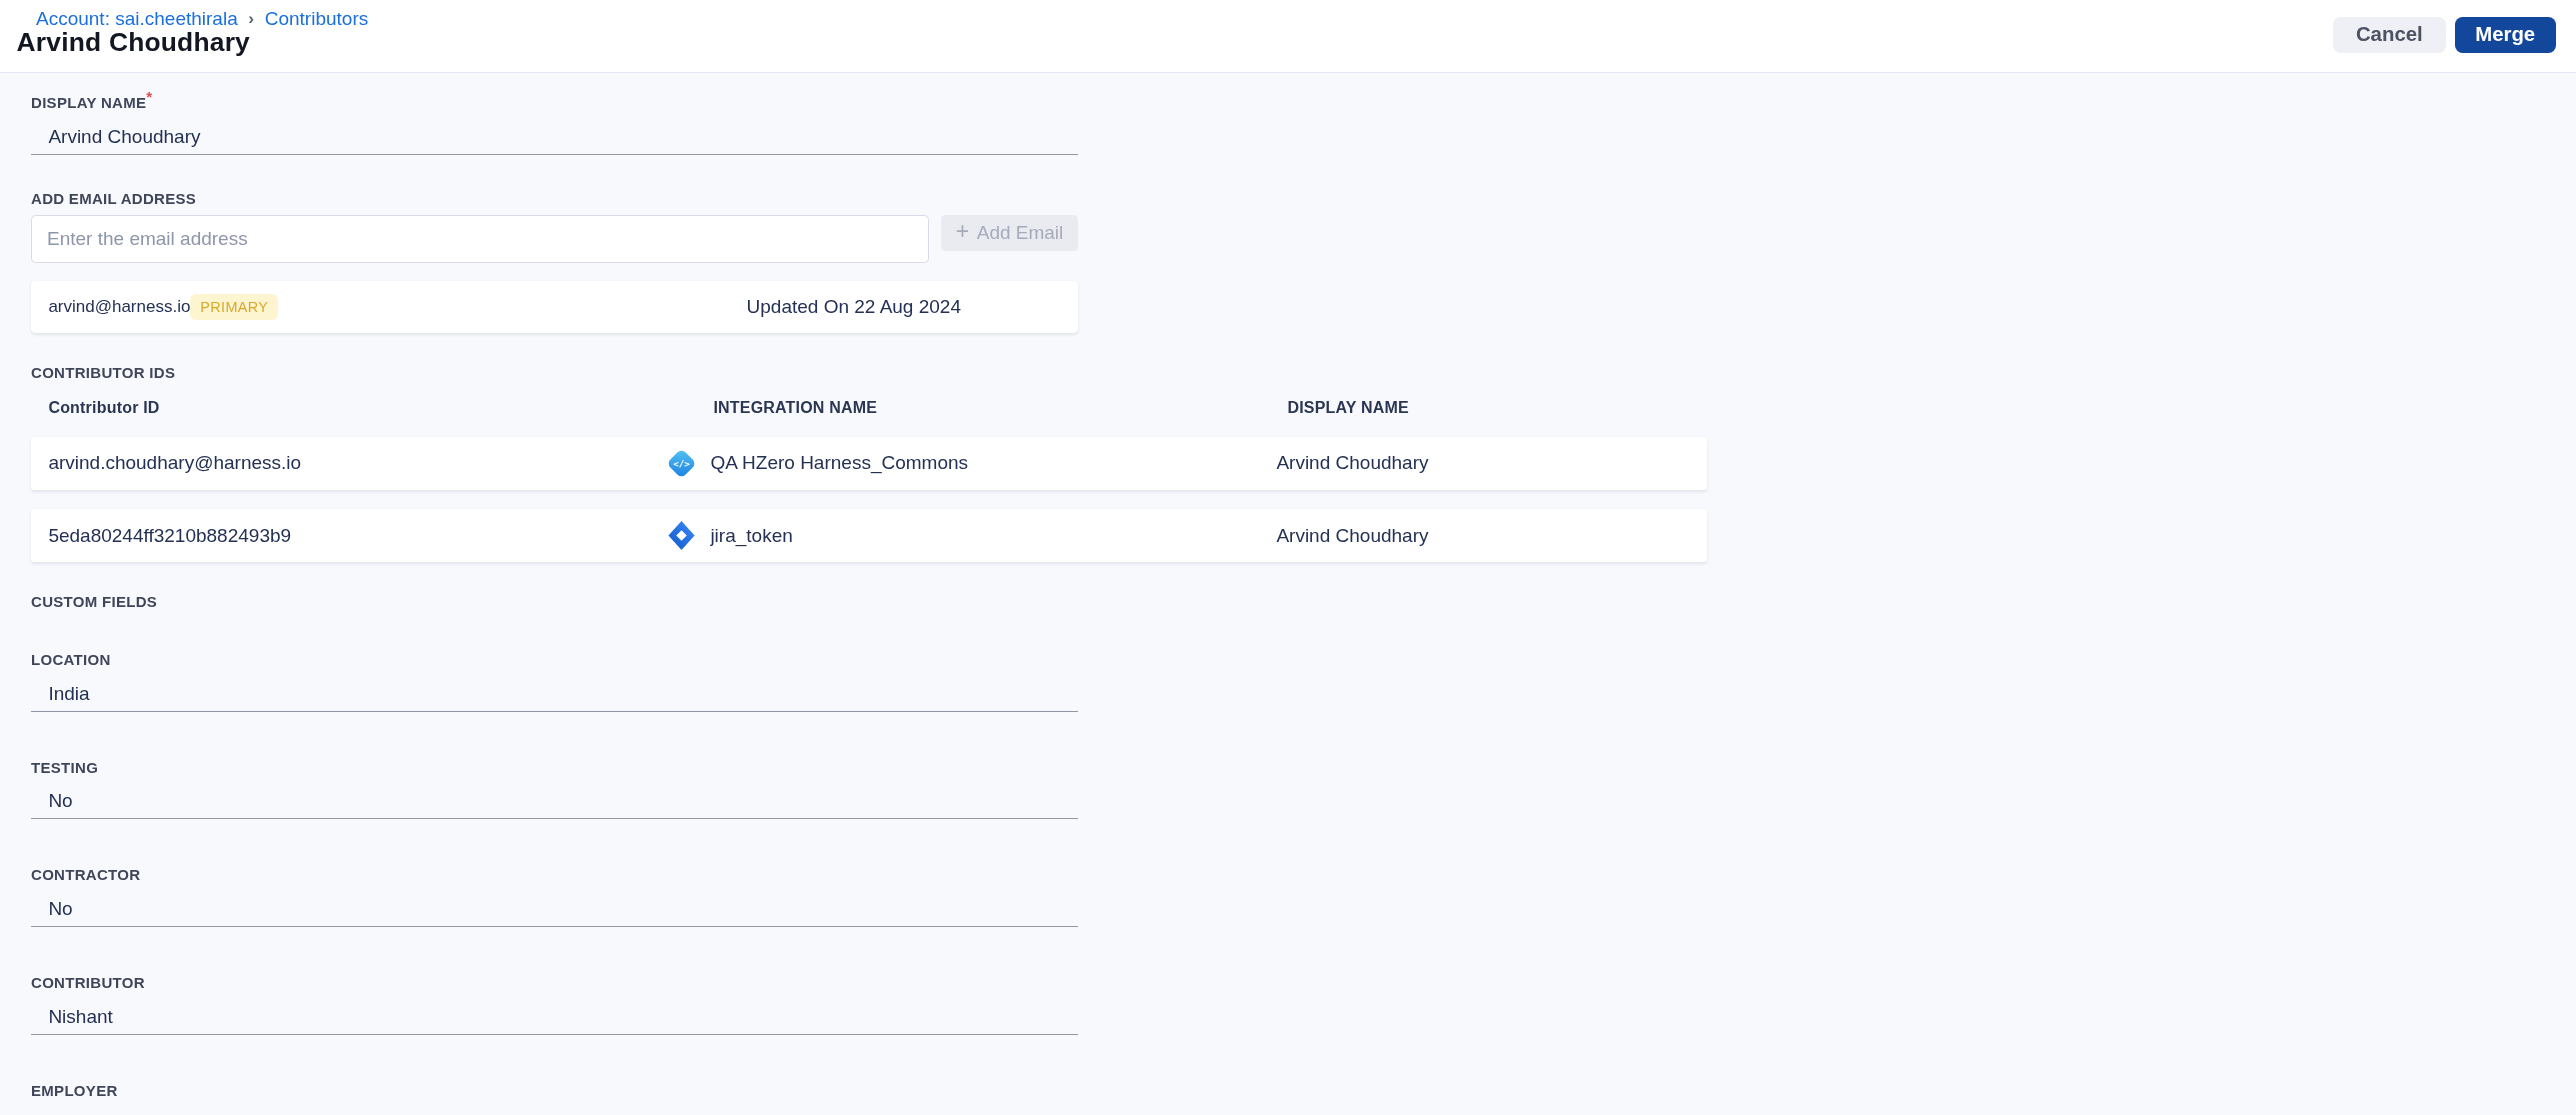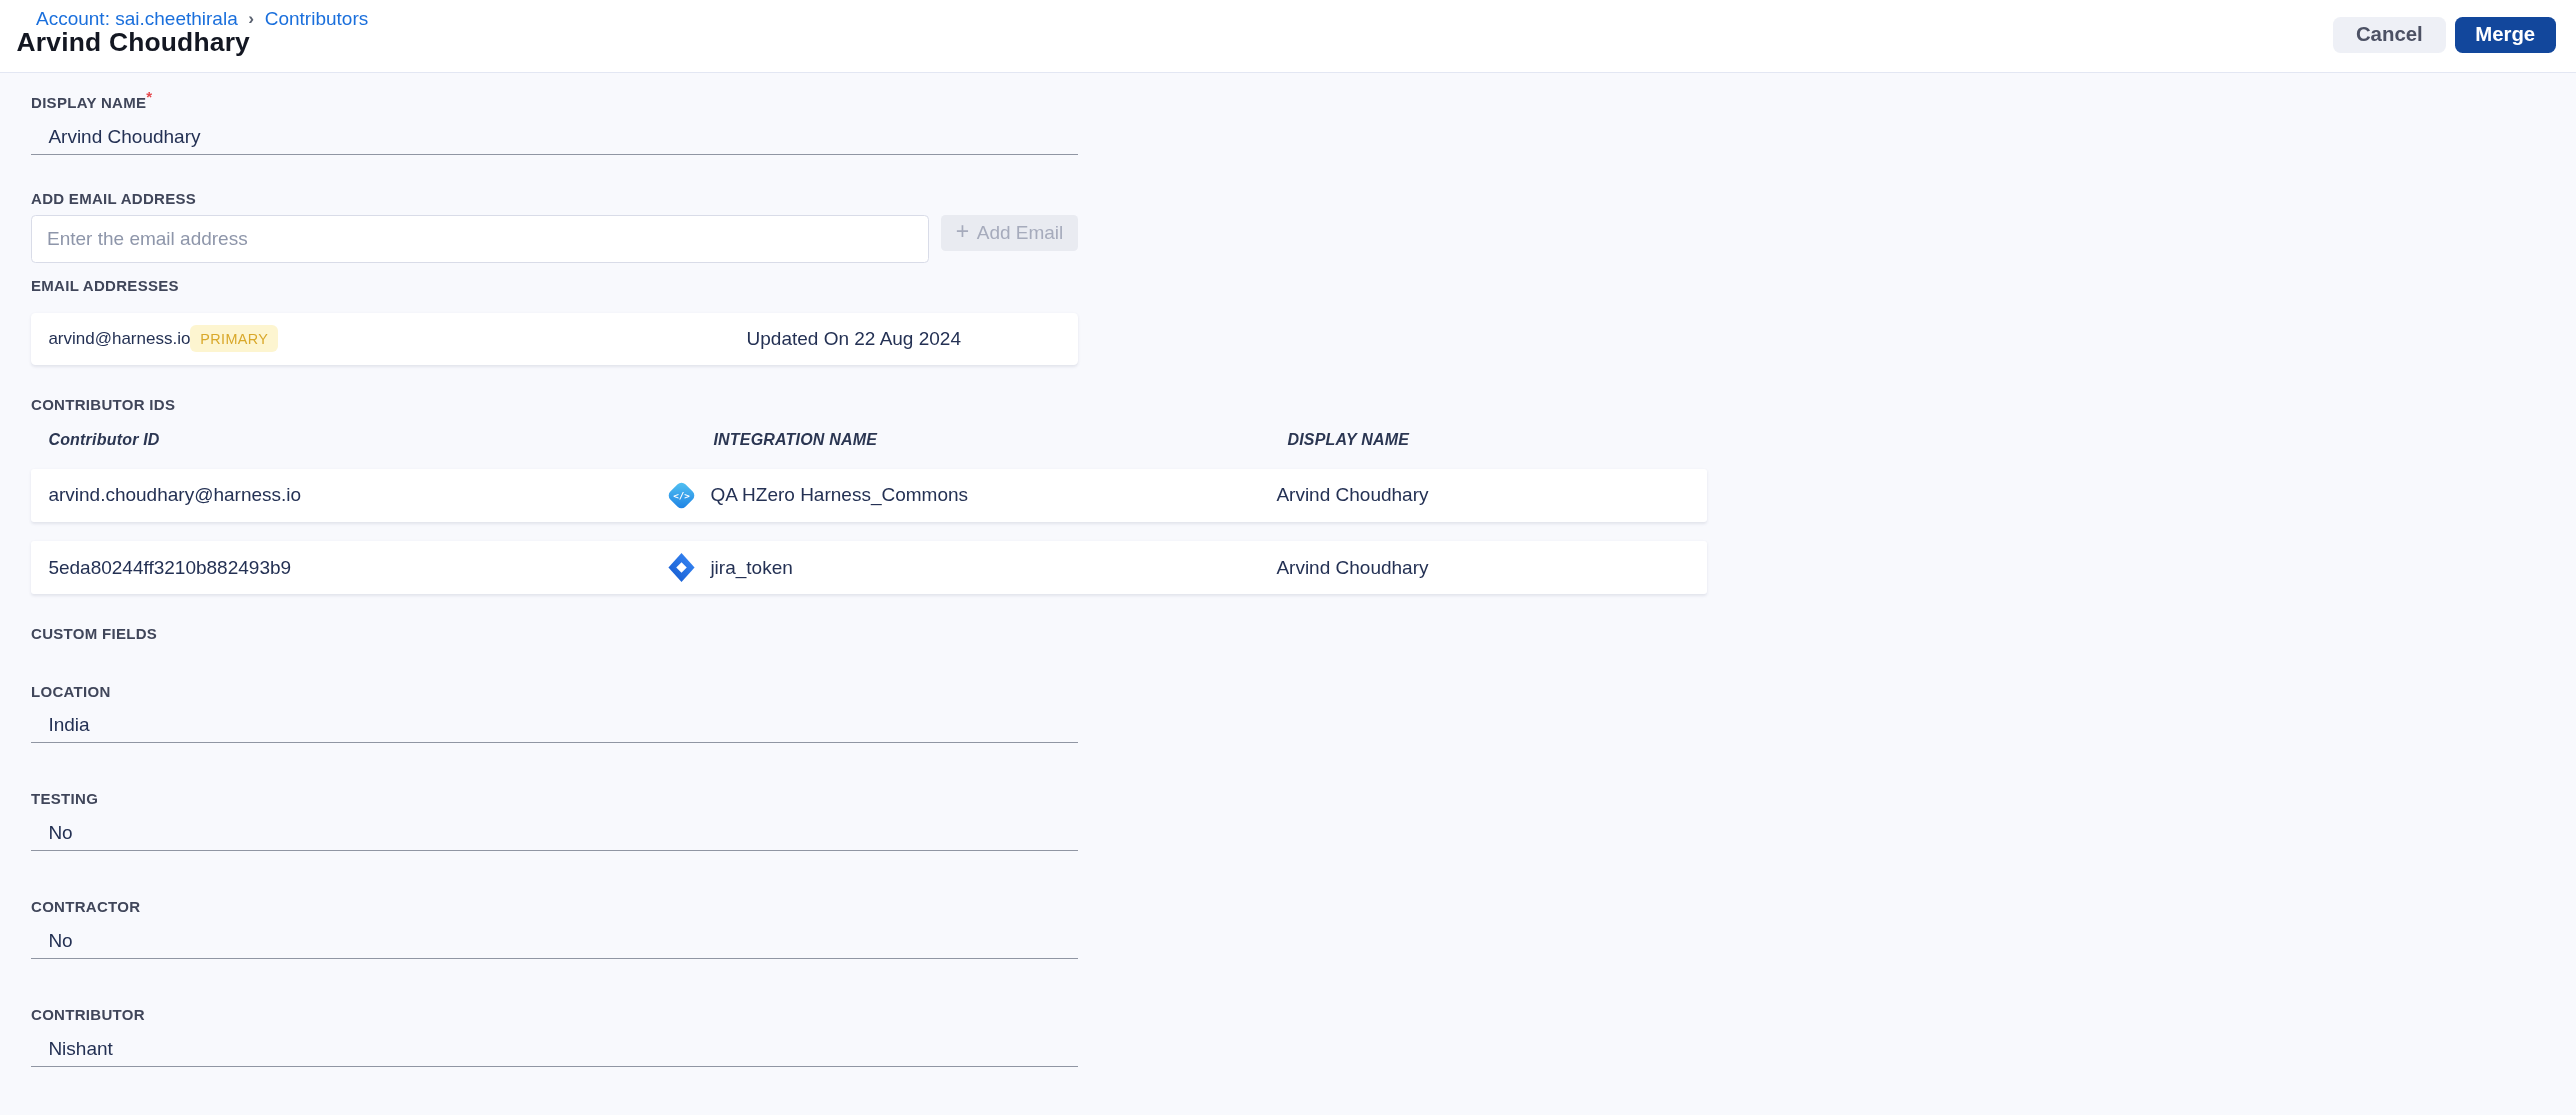--- a/index.html
+++ b/index.html
@@ -113,21 +113,21 @@
   .contrib-block { margin-bottom: 31px; }
   .contrib-grid {
     display: grid;
     grid-template-columns: 617px 580px 1fr;
     align-items: center;
     width: 1676px;
     padding-left: 17.4px;
   }
   .contrib-header { margin-top: 18px; }
   .contrib-header .th {
-    font-size: 16px; font-weight: 700; color: #2b3652; letter-spacing: 0.2px; font-style: italic;
+    font-size: 16px; font-weight: 700; color: #2b3652; letter-spacing: 0.2px;
   }
   .contrib-header .th-integration { padding-left: 48px; }
   .contrib-header .th-display { padding-left: 42px; }
   .contrib-row {
     margin-top: 19.6px;
     height: 53px;
     background: #ffffff; border-radius: 3px;
     box-shadow: 0 1.5px 3px rgba(40, 50, 90, 0.10);
   }
   .contrib-row .cell { font-size: 19px; color: #243154; }
@@ -169,21 +169,20 @@
     <div class="add-email-row">
       <input class="email-input" type="text" placeholder="Enter the email address" style="">
       <button class="btn-add-email">
         <span class="plus-glyph">+</span>
         <span>Add Email</span>
       </button>
     </div>
   </div>
 
   <div class="email-card-block">
-    <div class="section-label">EMAIL ADDRESSES</div>
     <div class="email-card">
       <span class="email-text">arvind@harness.io</span>
       <span class="primary-badge">PRIMARY</span>
       <span class="updated-on">Updated On 22 Aug 2024</span>
     </div>
   </div>
 
   <div class="contrib-block">
     <div class="section-label">CONTRIBUTOR IDS</div>
 

